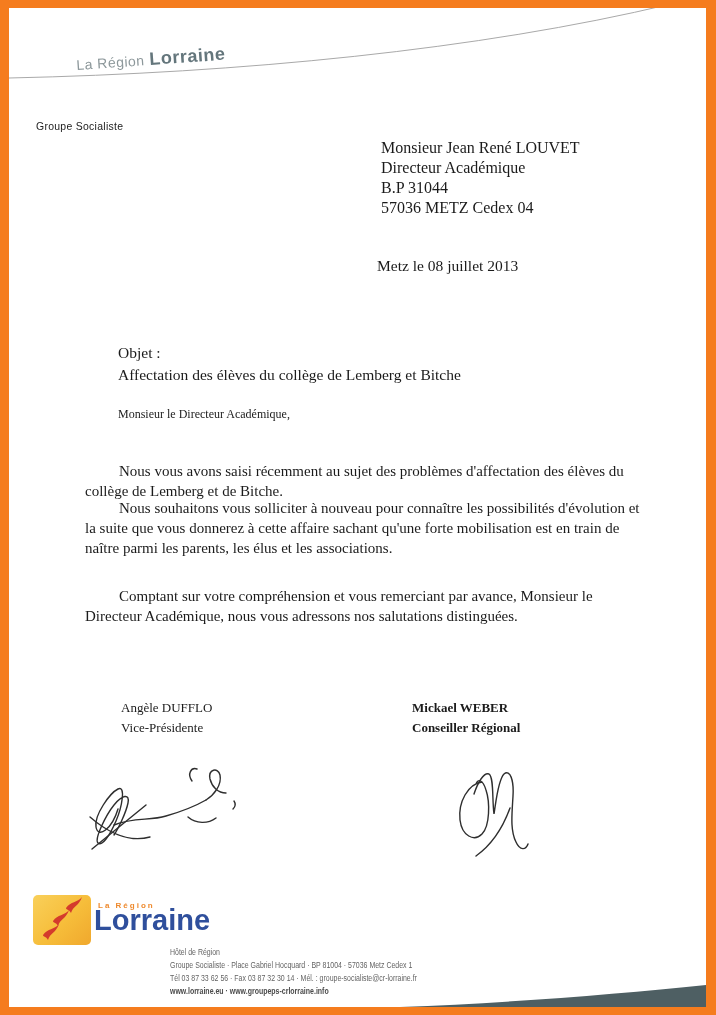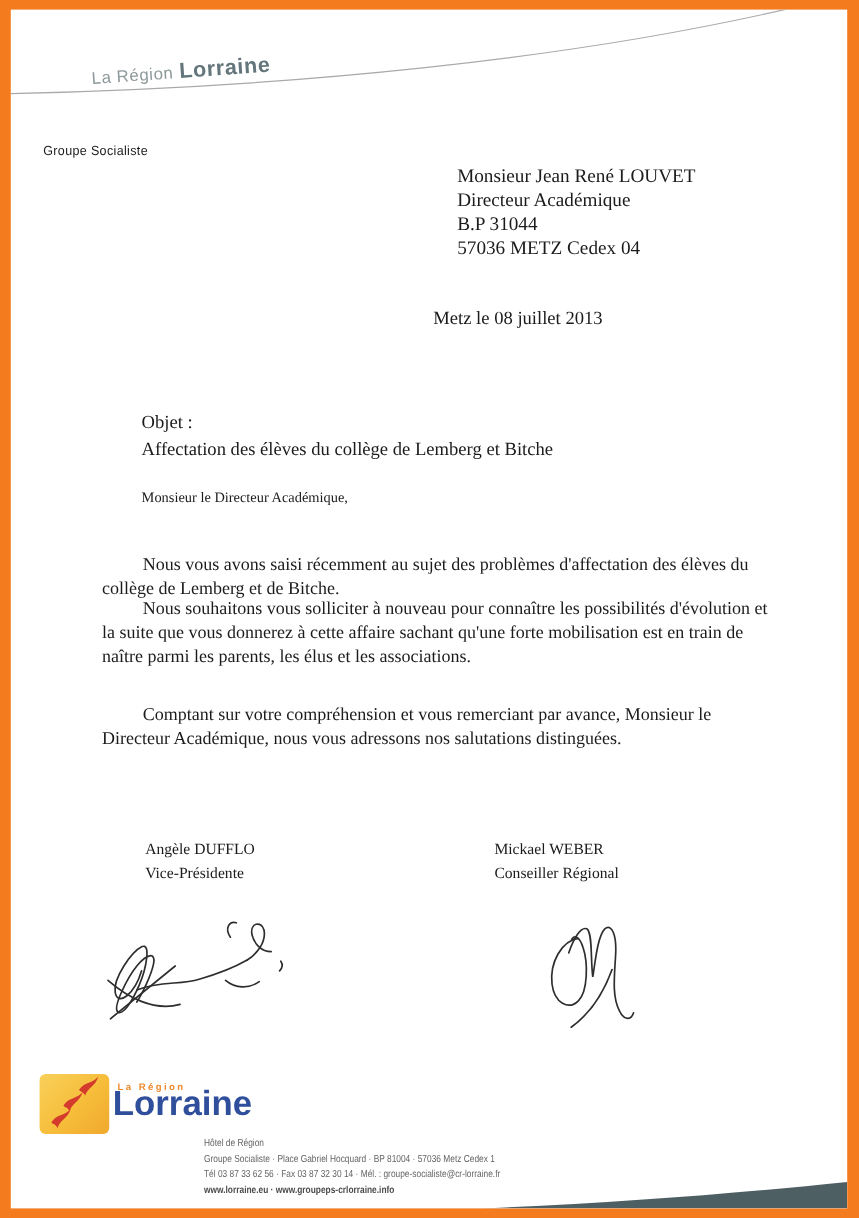--- a/index.html
+++ b/index.html
@@ -26,32 +26,32 @@
   .brand-prefix{font-size:14px;color:#8d989b;letter-spacing:.5px;}
   .brand-name{font-size:18px;font-weight:bold;color:#64767c;letter-spacing:.5px;margin-left:5px;}
   .group-label{
     position:absolute;left:27px;top:112px;
     font-family:"Liberation Sans",sans-serif;
     font-size:11px;color:#1c1c1c;letter-spacing:.3px;
     transform:scaleX(.95);transform-origin:left top;
   }
   
   .recipient{position:absolute;left:372px;top:114px;font-size:16px;line-height:20px;margin-top:16px;}
-  .dateline{position:absolute;left:352px;top:249px;font-size:15.5px;text-align:right;}
+  .dateline{position:absolute;left:368px;top:249px;font-size:15.5px;text-align:right;}
   
   .subject{position:absolute;left:109px;top:334px;font-size:15.5px;line-height:22px;}
   .salutation{position:absolute;left:109px;top:399px;font-size:12px;}
   .para{position:absolute;left:76px;width:566px;margin:0;font-size:15px;line-height:20px;text-indent:34px;}
   .p1{top:453px;}
   .p2{top:490px;}
   .p3{top:578px;}
   
   .sig-block{position:absolute;top:690px;font-size:13px;line-height:20px;}
   .sig-left{left:112px;}
-  .sig-right{left:403px;}
+  .sig-right{left:403px;font-weight:bold;}
   .sig-svg{position:absolute;}
   .sig-svg path{fill:none;stroke:#2e2e2e;stroke-width:1.4;stroke-linecap:round;}
   .sig-svg-left{left:79px;top:747px;}
   .sig-svg-right{left:441px;top:742px;}
   
   .logo-square{
     position:absolute;left:24px;top:887px;width:58px;height:50px;
     background:linear-gradient(135deg,#f9d05a 0%,#f6bd3a 55%,#f0a82d 100%);
     border-radius:5px;
   }

